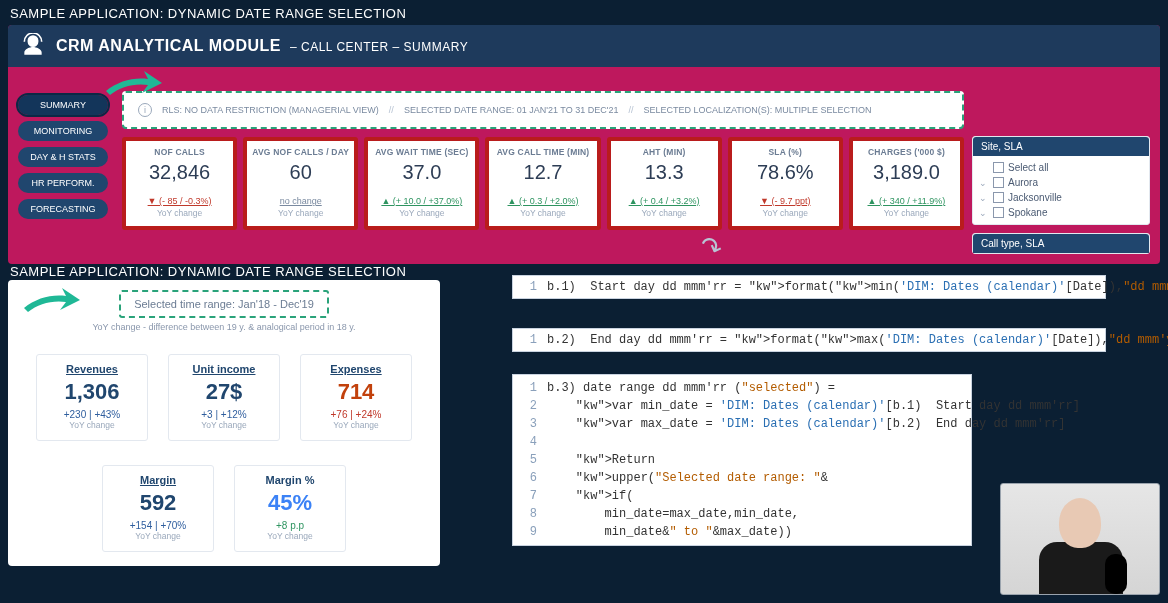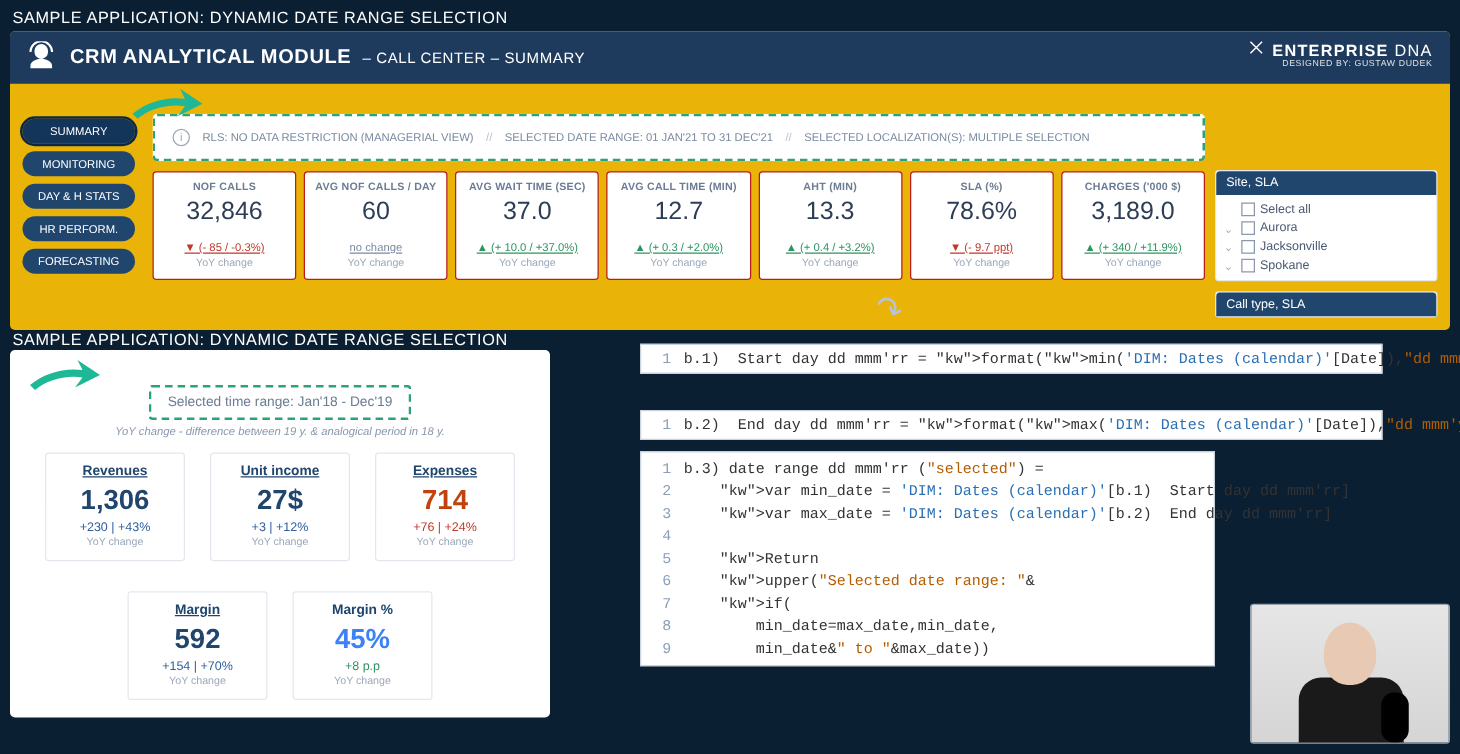--- a/index.html
+++ b/index.html
@@ -14,21 +14,21 @@
     color: #333;
   }
   .section-title {
     color: #fff;
     font-size: 13px;
     letter-spacing: 0.5px;
     padding: 6px 10px 4px;
   }
   
   .top-panel {
-    background: #eab308;
+    background: #be185d;
     margin: 0 8px;
     border-radius: 4px;
     padding: 0;
     position: relative;
     overflow: hidden;
   }
   .top-header {
     background: #1e3a5c;
     color: #fff;
     display: flex;
@@ -81,21 +81,21 @@
   }
   .filter-strip .info-icon {
     width:14px;height:14px;border:1.5px solid #9aa8bb;border-radius:50%;
     display:inline-flex;align-items:center;justify-content:center;
     font-size:9px;color:#9aa8bb;
   }
   .filter-sep { color:#b6c2d2;}
   .kpi-row { display:flex; gap:6px; }
   .kpi {
     flex:1;
-    border:1px solid #b91c1c;
+    border:4px solid #b91c1c;
     border-radius:3px;
     padding:6px 4px 8px;
     text-align:center;
     background:#fff;
   }
   .kpi-title { font-size:8.5px; color:#6b7c93; font-weight:700; text-transform:uppercase; letter-spacing:0.2px; margin-bottom:4px;}
   .kpi-value { font-size:20px; color:#2d3d55; font-weight:400; margin-bottom:12px;}
   .kpi-delta { font-size:9px; margin-bottom:2px;text-decoration:underline;}
   .kpi-delta.down { color:#c0392b;}
   .kpi-delta.up { color:#2e9460;}
@@ -126,25 +126,25 @@
     background:#fff;
     border-radius:4px;
     padding: 10px 14px 14px;
   }
   .bl-strip {
     border:2px dashed #2aa37a;
     border-radius:3px;
     color:#6b7c93;
     font-size:11px;
     padding:6px 10px;
-    margin: 18px auto 4px;
+    margin: 0 auto 4px;
     width: 210px;
     text-align:center;
   }
-  .bl-caption { font-size:9px; color:#8a97ac; font-style:italic; text-align:center; }
+  .bl-caption { font-size:9px; color:#8a97ac; text-align:center; margin-bottom:10px;}
   .bl-row { display:flex; gap:20px; justify-content:center;}
   .bl-kpi {
     border:1px solid #e3e8ef;
     width:112px;
     padding:8px 6px 10px;
     text-align:center;
     border-radius:3px;
     margin-top:12px;
   }
   .bl-title { font-size:11px; color:#20466e; font-weight:700; text-decoration:underline; margin-bottom:4px;}
@@ -211,30 +211,20 @@
 <div class="top-panel">
   <div class="top-header">
     <svg class="agent-svg" viewBox="0 0 24 24">
       <path d="M12 2a5 5 0 0 0-5 5v1a5 5 0 0 0 10 0V7a5 5 0 0 0-5-5zm-8 16c0-3 5-5 8-5s8 2 8 5v2H4v-2z"></path>
       <path d="M4 8a8 8 0 0 1 16 0" fill="none" stroke="#fff" stroke-width="1.5"></path>
     </svg>
     <h1>
       <span>CRM ANALYTICAL MODULE</span>
       <span class="sub">– CALL CENTER – SUMMARY</span>
     </h1>
-    <div class="brand">
-      <div class="logo">
-        <span class="dna-icon">
-          <svg width="14" height="14" viewBox="0 0 24 24" fill="none" stroke="#fff" stroke-width="2">
-              <path d="M4 4c6 6 10 10 16 16M20 4C14 10 10 14 4 20"></path>
-            </svg>
-        </span><span>ENTERPRISE</span> <span class="light">DNA</span>
-      </div>
-      <div class="designer">DESIGNED BY: GUSTAW DUDEK</div>
-    </div>
   </div>
 
   <div class="top-body">
     <div class="side-tabs">
       <div class="side-tab active">SUMMARY</div>
       <div class="side-tab">MONITORING</div>
       <div class="side-tab">DAY &amp; H STATS</div>
       <div class="side-tab">HR PERFORM.</div>
       <div class="side-tab">FORECASTING</div>
     </div>
@@ -376,21 +366,21 @@
         <div class="bl-title no-u">Margin %</div>
         <div class="bl-val green">45%</div>
         <div class="bl-delta green">+8 p.p</div>
         <div class="yoy">YoY change</div>
       </div>
     </div>
 </div>
 
 <div class="code-panel" style="left:512px; top:275px; width:594px;" id="code-b1"><span class="ln">1</span>b.1)  Start day dd mmm'rr = <span class="&lt;span">"kw"</span>&gt;format(<span class="&lt;span">"kw"</span>&gt;min(<span class="fn">'DIM: Dates (calendar)'</span>[Date]),<span class="str">"dd mmm'yy"</span>)</div>
 <div class="code-panel" style="left:512px; top:328px; width:594px;" id="code-b2"><span class="ln">1</span>b.2)  End day dd mmm'rr = <span class="&lt;span">"kw"</span>&gt;format(<span class="&lt;span">"kw"</span>&gt;max(<span class="fn">'DIM: Dates (calendar)'</span>[Date]),<span class="str">"dd mmm'yy"</span>)</div>
-<div class="code-panel" style="left:512px; top:361px; width:460px; line-height:1.5;" id="code-b3"><span class="ln">1</span>b.3) date range dd mmm'rr (<span class="str">"selected"</span>) =
+<div class="code-panel" style="left:512px; top:374px; width:460px; line-height:1.5;" id="code-b3"><span class="ln">1</span>b.3) date range dd mmm'rr (<span class="str">"selected"</span>) =
 <span class="ln">2</span>    <span class="&lt;span">"kw"</span>&gt;var min_date = <span class="fn">'DIM: Dates (calendar)'</span>[b.1)  Start day dd mmm'rr]
 <span class="ln">3</span>    <span class="&lt;span">"kw"</span>&gt;var max_date = <span class="fn">'DIM: Dates (calendar)'</span>[b.2)  End day dd mmm'rr]
 <span class="ln">4</span>
 <span class="ln">5</span>    <span class="&lt;span">"kw"</span>&gt;Return
 <span class="ln">6</span>    <span class="&lt;span">"kw"</span>&gt;upper(<span class="str">"Selected date range: "</span>&amp;
 <span class="ln">7</span>    <span class="&lt;span">"kw"</span>&gt;if(
 <span class="ln">8</span>        min_date=max_date,min_date,
 <span class="ln">9</span>        min_date&amp;<span class="str">" to "</span>&amp;max_date))
 </div>
 

